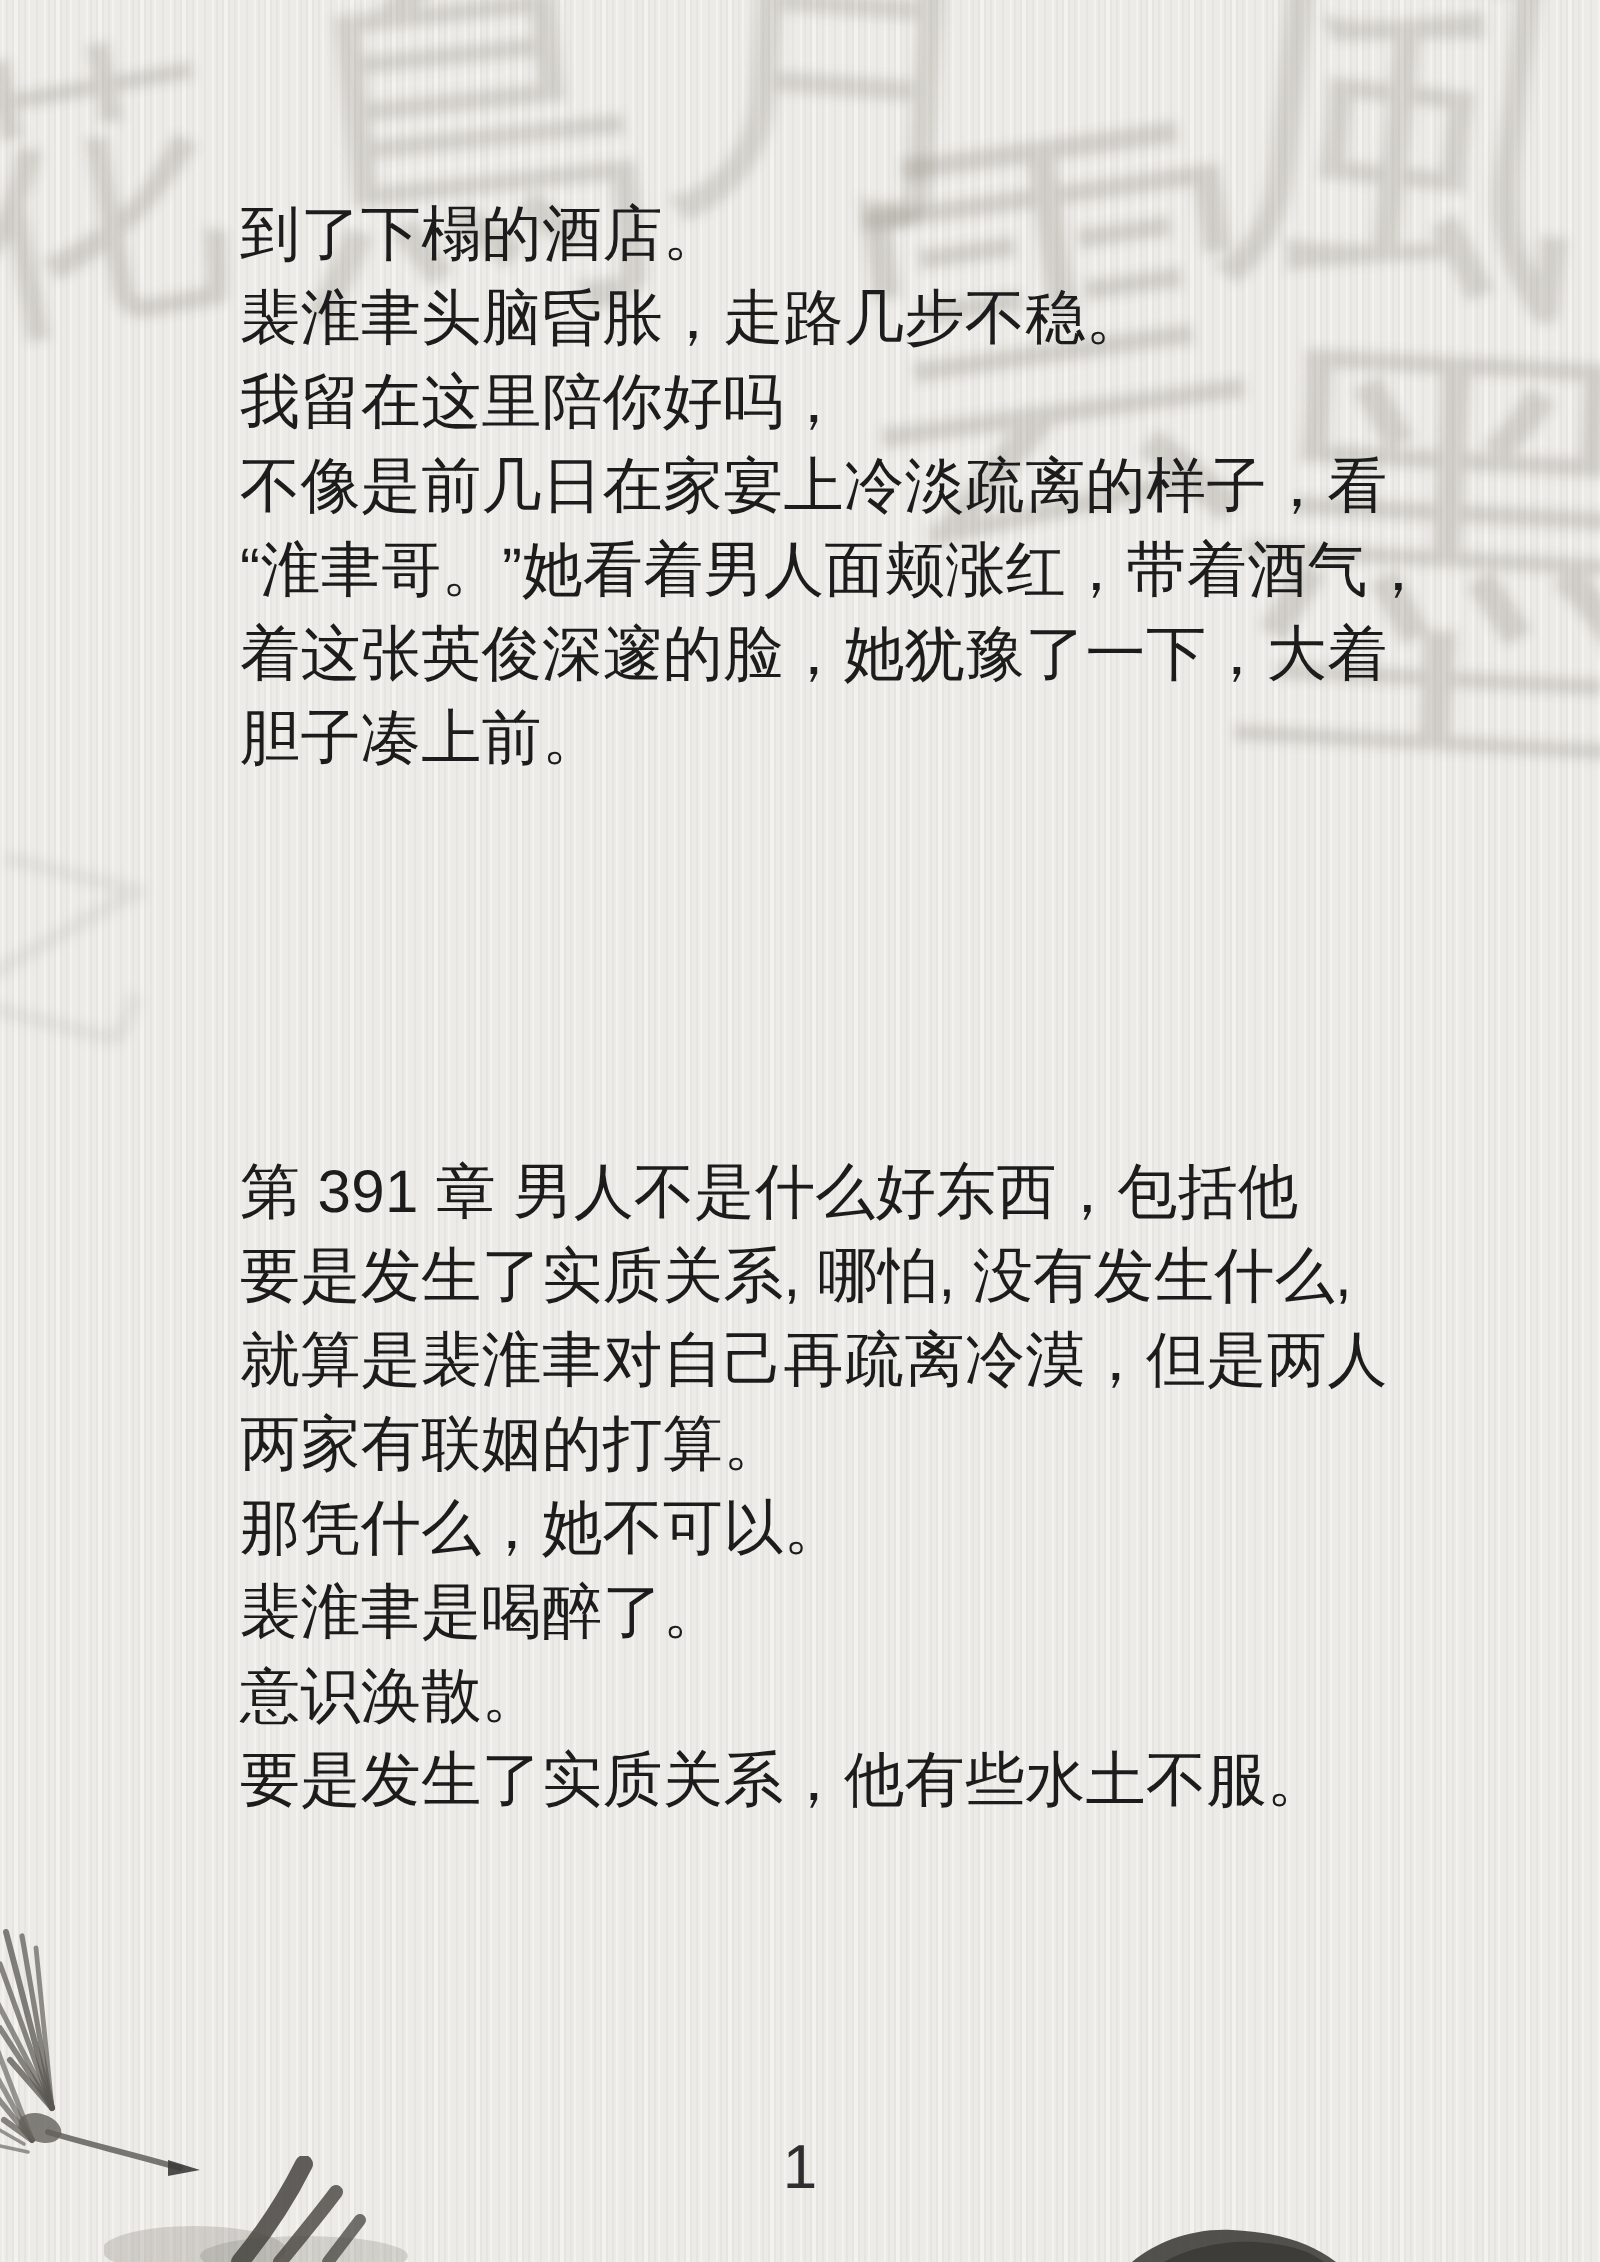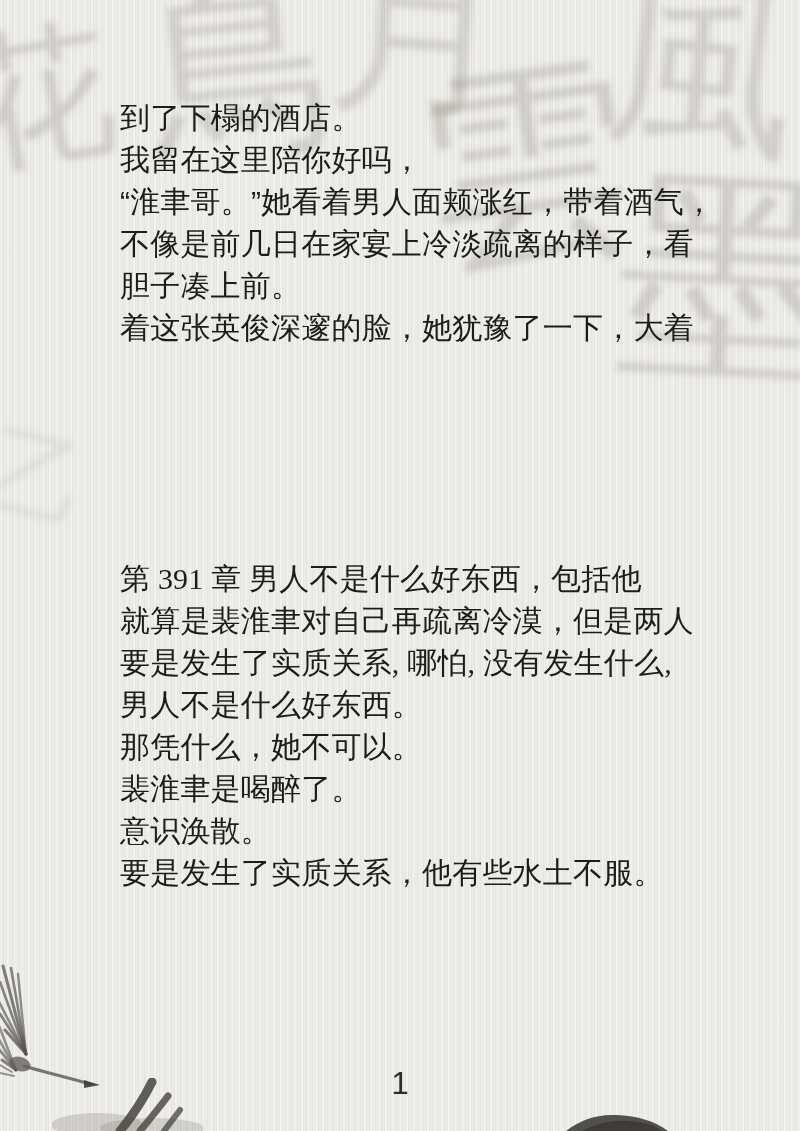--- a/index.html
+++ b/index.html
@@ -37,21 +37,21 @@
     position:absolute;
     left:120px;
     width:620px;
     font-size:30px;
     line-height:42px;
     font-weight:500;
     color:#1c1c1c;
     letter-spacing:0.2px;
   }
   .textblock.first  { top:97px;  }
-  .textblock.second { top:558px;font-family:Liberation Serif, serif; }
+  .textblock.second { top:576px; }
   .tline { white-space:nowrap; }
 
   .pagenum {
     position:absolute;
     left:0; top:1066px;
     width:800px;
     text-align:center;
     font-size:31px;
     color:#2e2e2e;
     font-weight:500;
@@ -70,32 +70,33 @@
   <span class="calli g1">花</span>
   <span class="calli g2">鳥</span>
   <span class="calli g3">月</span>
   <span class="calli g4">雲</span>
   <span class="calli g5">風</span>
   <span class="calli g6">墨</span>
   <span class="calli g7">乙</span>
 
   <div class="textblock first">
     <div class="tline">到了下榻的酒店。</div>
+    <div class="tline">裴淮聿头脑昏胀，走路几步不稳。</div>
     <div class="tline">我留在这里陪你好吗，</div>
+    <div class="tline">不像是前几日在家宴上冷淡疏离的样子，看</div>
     <div class="tline">“淮聿哥。”她看着男人面颊涨红，带着酒气，</div>
-    <div class="tline">不像是前几日在家宴上冷淡疏离的样子，看</div>
+    <div class="tline">着这张英俊深邃的脸，她犹豫了一下，大着</div>
     <div class="tline">胆子凑上前。</div>
-    <div class="tline">着这张英俊深邃的脸，她犹豫了一下，大着</div>
   </div>
 
   <div class="textblock second">
     <div class="tline">第 391 章 男人不是什么好东西，包括他</div>
+    <div class="tline">要是发生了实质关系, 哪怕, 没有发生什么,</div>
     <div class="tline">就算是裴淮聿对自己再疏离冷漠，但是两人</div>
-    <div class="tline">要是发生了实质关系, 哪怕, 没有发生什么,</div>
-    <div class="tline">男人不是什么好东西。</div>
+    <div class="tline">两家有联姻的打算。</div>
     <div class="tline">那凭什么，她不可以。</div>
     <div class="tline">裴淮聿是喝醉了。</div>
     <div class="tline">意识涣散。</div>
     <div class="tline">要是发生了实质关系，他有些水土不服。</div>
   </div>
 
   <div class="pagenum">1</div>
 
   <svg class="decor crane" width="112" height="145" viewBox="0 0 112 145">
     <g stroke="#5a5751" stroke-linecap="round" fill="none">

